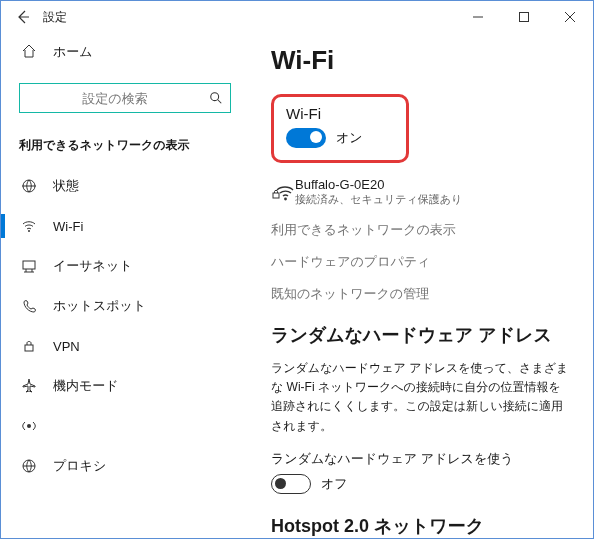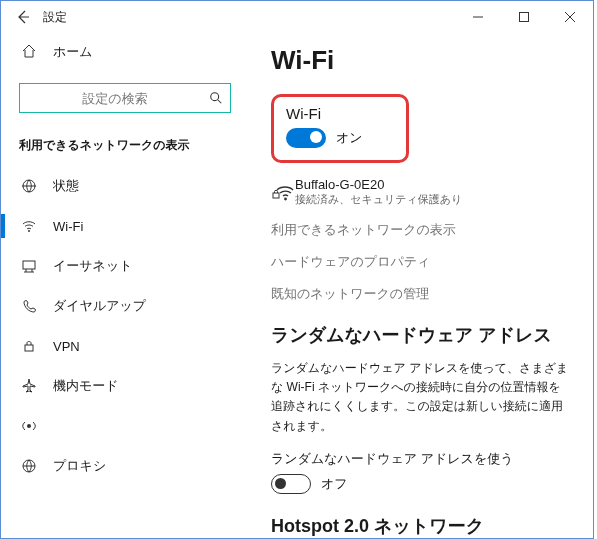--- a/index.html
+++ b/index.html
@@ -177,21 +177,21 @@
         </span>
         <span>イーサネット</span>
       </div>
 
       <div class="nav-item">
         <span class="icon">
           <svg width="16" height="16" viewBox="0 0 16 16">
               <path d="M3 4 C3 3 5 2 6 3 L7 5 C7 6 6 6 6 7 C7 9 8 10 10 11 C11 11 11 10 12 10 L14 11 C15 12 14 14 13 14 C8 14 3 9 3 4" stroke="#333" fill="none"></path>
             </svg>
         </span>
-        <span>ダイヤルアップ</span>
+        <span>ホットスポット</span>
       </div>
 
       <div class="nav-item">
         <span class="icon">
           <svg width="16" height="16" viewBox="0 0 16 16">
               <rect x="4" y="7" width="8" height="6" stroke="#333" fill="none"></rect>
               <path d="M6 7 V5 C6 3 10 3 10 5 V7" stroke="#333" fill="none"></path>
             </svg>
         </span>
         <span>VPN</span>

